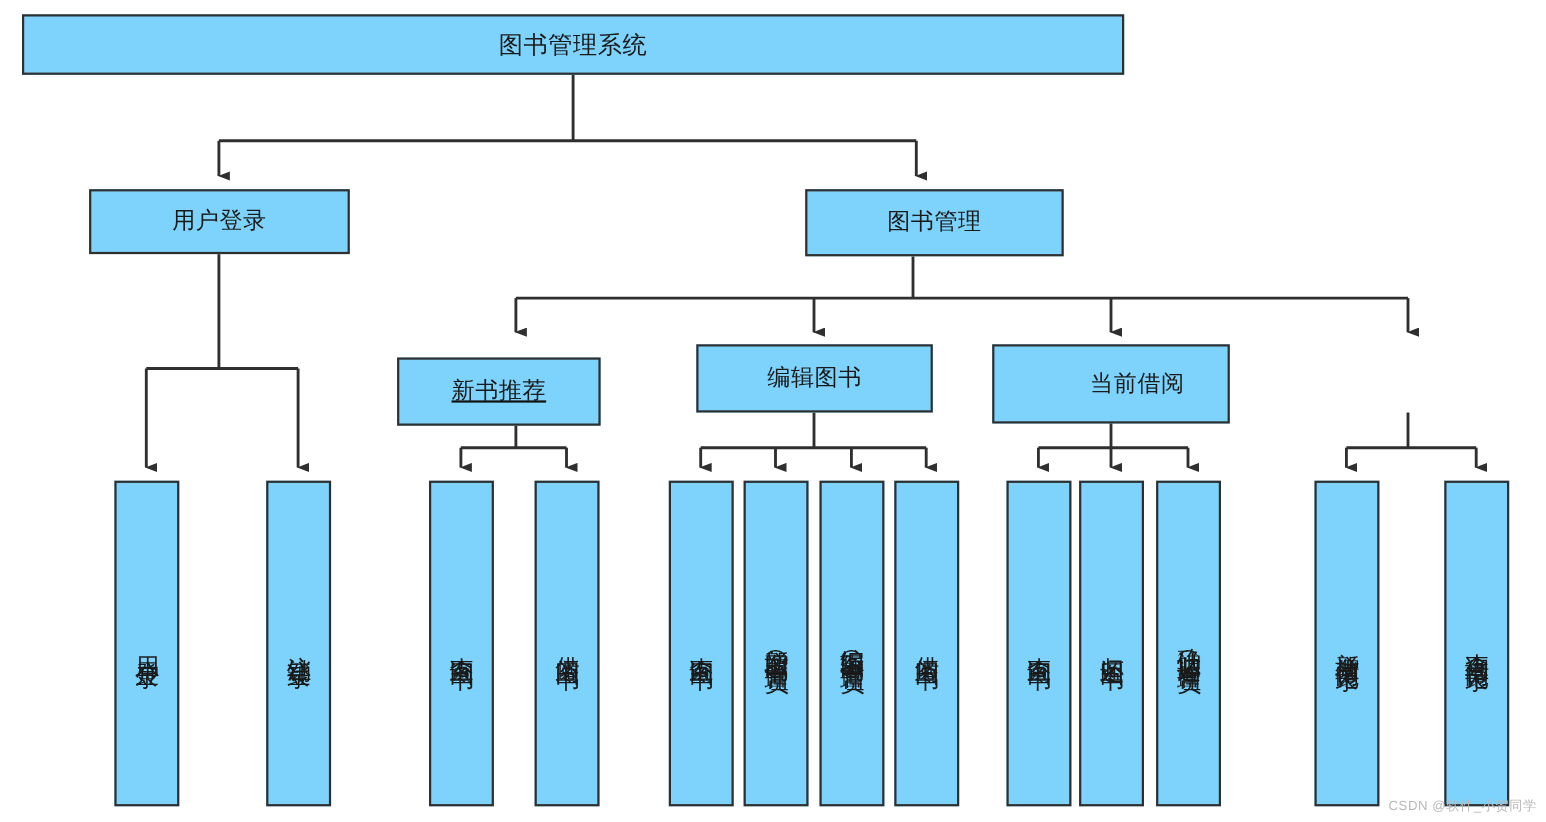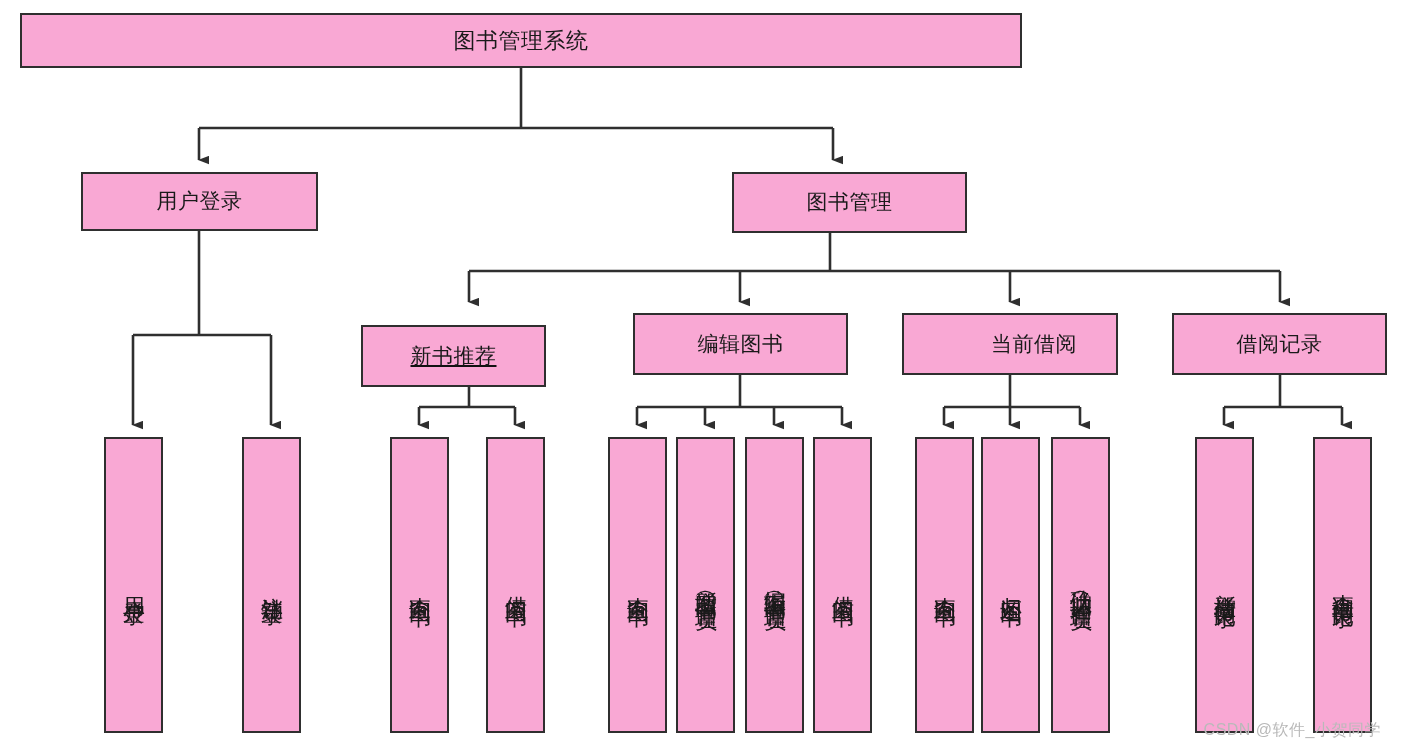--- a/index.html
+++ b/index.html
@@ -23,21 +23,21 @@
     left: 0;
     top: 0;
     width: 1405px;
     height: 747px;
     pointer-events: none;
   }
   .node {
     position: absolute;
     box-sizing: border-box;
     border: 2.5px solid #2f2f2f;
-    background: #f9a8d4;
+    background: #7dd3fc;
     display: flex;
     align-items: center;
     justify-content: center;
   }
   .node .label {
     font-size: 21px;
     line-height: 1.18;
     letter-spacing: 0.5px;
     color: #1a1a1a;
     white-space: nowrap;
@@ -51,23 +51,23 @@
     text-orientation: upright;
     font-size: 22px;
     line-height: 1.22;
     letter-spacing: 3px;
     white-space: normal;
     max-height: 268px;
   }
   #root-node .label { font-size: 22px; }
   #watermark {
     position: absolute;
-    right: 24px;
+    right: 8px;
     bottom: 6px;
-    font-size: 16px;
+    font-size: 12px;
     color: #b9b9b9;
     letter-spacing: 0.5px;
     white-space: nowrap;
     user-select: none;
   }
 </style>
 </head>
 <body>
 
 <div id="canvas">
@@ -132,25 +132,22 @@
   <div class="node" style="left:732px; top:172px; width:235px; height:61px;">
     <span class="label">图书管理</span>
   </div>
 
   <div class="node" style="left:361px; top:325px; width:185px; height:62px;text-decoration:underline;">
     <span class="label">新书推荐</span>
   </div>
   <div class="node" style="left:633px; top:313px; width:215px; height:62px;">
     <span class="label">编辑图书</span>
   </div>
-  <div class="node" style="left:902px; top:313px; width:216px; height:62px;padding-left:48px;">
+  <div class="node" style="left:902px; top:313px; width:216px; height:72px;padding-left:48px;">
     <span class="label">当前借阅</span>
-  </div>
-  <div class="node" style="left:1172px; top:313px; width:215px; height:62px;">
-    <span class="label">借阅记录</span>
   </div>
 
   <div class="node vert" style="left:104px; top:437px; width:59px; height:296px;">
     <span class="label">用户登录</span>
   </div>
   <div class="node vert" style="left:242px; top:437px; width:59px; height:296px;">
     <span class="label">注销登录</span>
   </div>
 
   <div class="node vert" style="left:390px; top:437px; width:59px; height:296px;">

